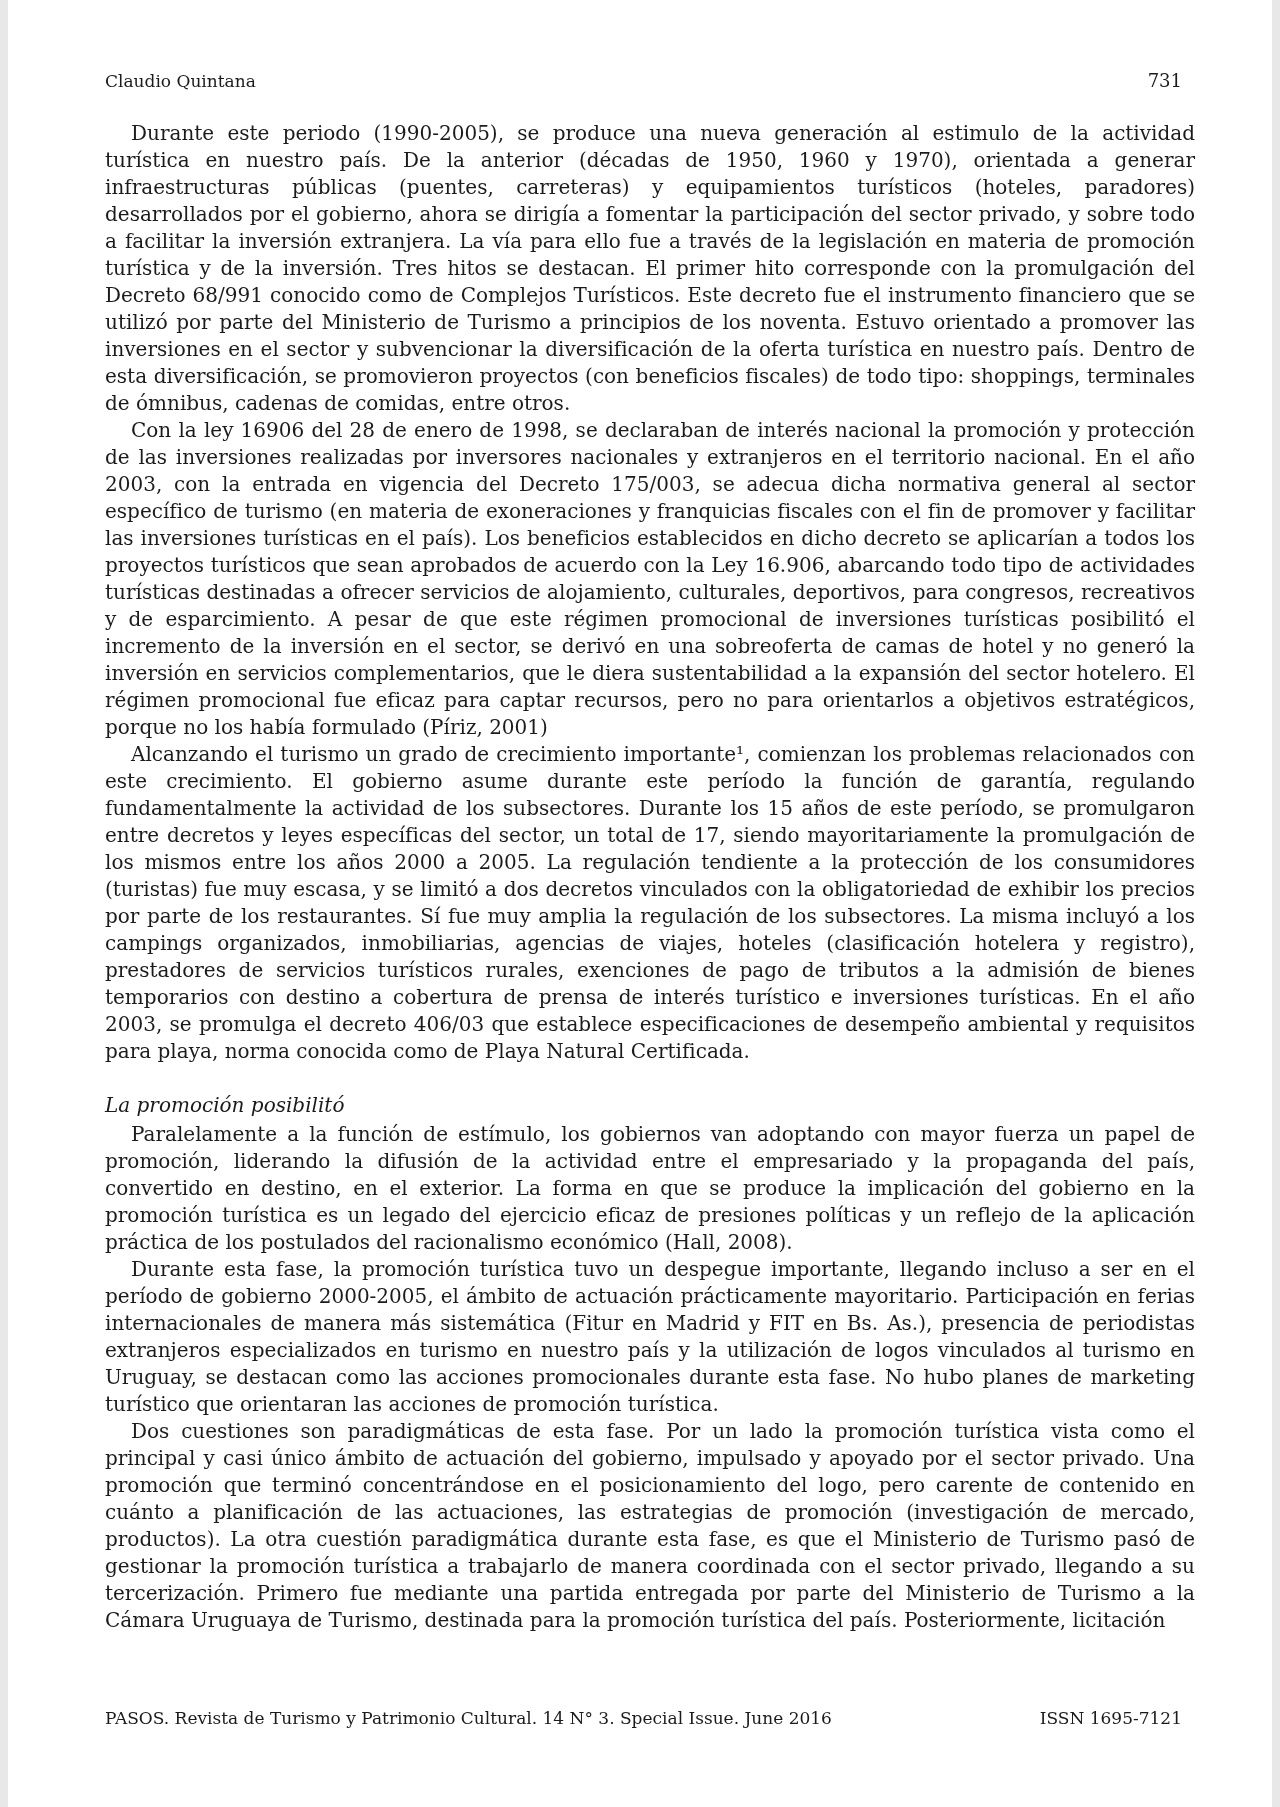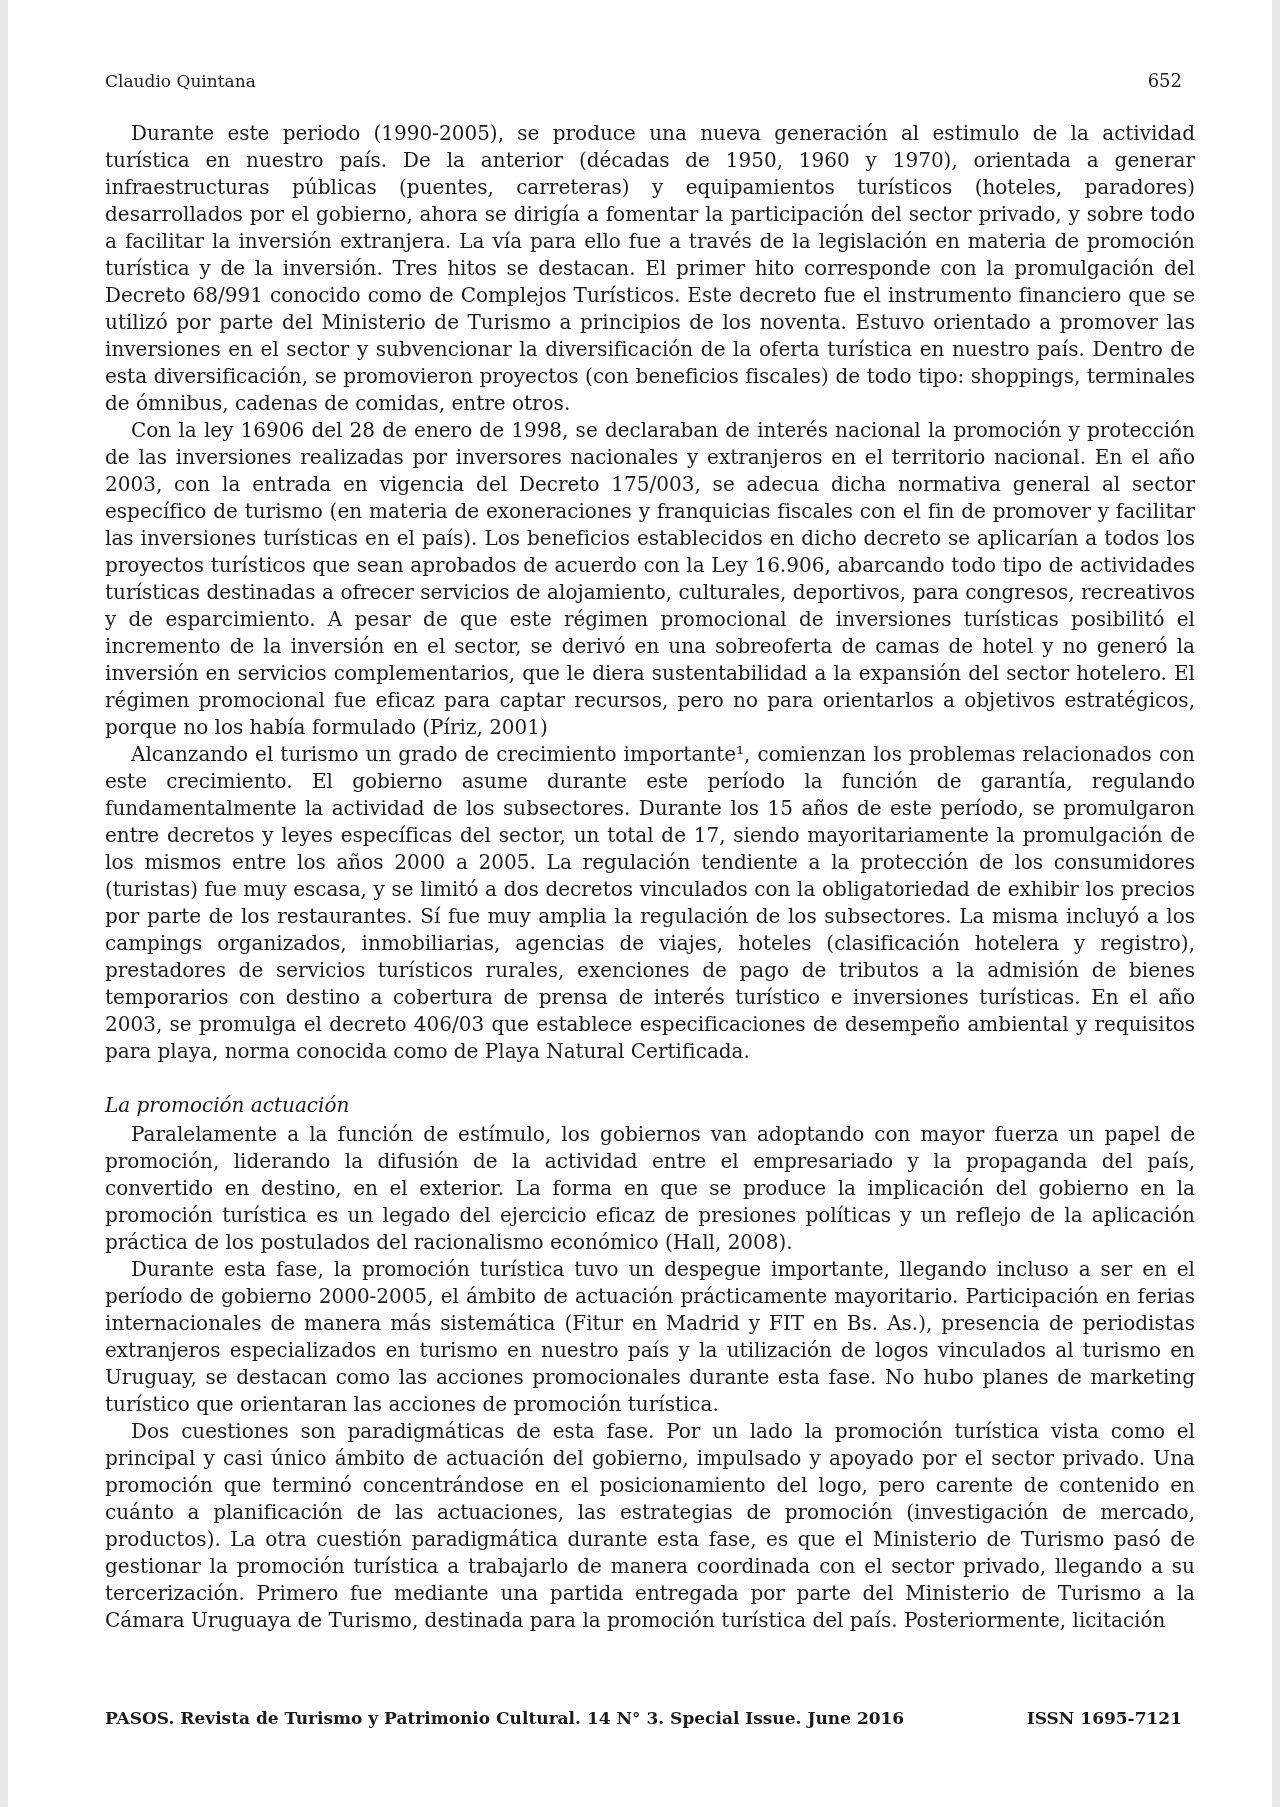--- a/index.html
+++ b/index.html
@@ -59,38 +59,37 @@
   .running-footer {
     position: absolute;
     top: 1707px;
     left: 97px;
     right: 90px;
     display: flex;
     justify-content: space-between;
     align-items: baseline;
     font-size: 17px;
     line-height: 22px;
-    font-weight: bold;
   }
 </style>
 </head>
 <body>
 
 <div class="page">
 
   <div class="running-header">
     <span class="author">Claudio Quintana</span>
-    <span class="page-number">652</span>
+    <span class="page-number">731</span>
   </div>
 
   <div class="article-body">
     <p class="para">Durante este periodo (1990-2005), se produce una nueva generación al estimulo de la actividad turística en nuestro país. De la anterior (décadas de 1950, 1960 y 1970), orientada a generar infraestructuras públicas (puentes, carreteras) y equipamientos turísticos (hoteles, paradores) desarrollados por el gobierno, ahora se dirigía a fomentar la participación del sector privado, y sobre todo a facilitar la inversión extranjera. La vía para ello fue a través de la legislación en materia de promoción turística y de la inversión. Tres hitos se destacan. El primer hito corresponde con la promulgación del Decreto 68/991 conocido como de Complejos Turísticos. Este decreto fue el instrumento financiero que se utilizó por parte del Ministerio de Turismo a principios de los noventa. Estuvo orientado a promover las inversiones en el sector y subvencionar la diversificación de la oferta turística en nuestro país. Dentro de esta diversificación, se promovieron proyectos (con beneficios fiscales) de todo tipo: shoppings, terminales de ómnibus, cadenas de comidas, entre otros.</p>
     <p class="para">Con la ley 16906 del 28 de enero de 1998, se declaraban de interés nacional la promoción y protección de las inversiones realizadas por inversores nacionales y extranjeros en el territorio nacional. En el año 2003, con la entrada en vigencia del Decreto 175/003, se adecua dicha normativa general al sector específico de turismo (en materia de exoneraciones y franquicias fiscales con el fin de promover y facilitar las inversiones turísticas en el país). Los beneficios establecidos en dicho decreto se aplicarían a todos los proyectos turísticos que sean aprobados de acuerdo con la Ley 16.906, abarcando todo tipo de actividades turísticas destinadas a ofrecer servicios de alojamiento, culturales, deportivos, para congresos, recreativos y de esparcimiento. A pesar de que este régimen promocional de inversiones turísticas posibilitó el incremento de la inversión en el sector, se derivó en una sobreoferta de camas de hotel y no generó la inversión en servicios complementarios, que le diera sustentabilidad a la expansión del sector hotelero. El régimen promocional fue eficaz para captar recursos, pero no para orientarlos a objetivos estratégicos, porque no los había formulado (Píriz, 2001)</p>
     <p class="para">Alcanzando el turismo un grado de crecimiento importante¹, comienzan los problemas relacionados con este crecimiento. El gobierno asume durante este período la función de garantía, regulando fundamentalmente la actividad de los subsectores. Durante los 15 años de este período, se promulgaron entre decretos y leyes específicas del sector, un total de 17, siendo mayoritariamente la promulgación de los mismos entre los años 2000 a 2005. La regulación tendiente a la protección de los consumidores (turistas) fue muy escasa, y se limitó a dos decretos vinculados con la obligatoriedad de exhibir los precios por parte de los restaurantes. Sí fue muy amplia la regulación de los subsectores. La misma incluyó a los campings organizados, inmobiliarias, agencias de viajes, hoteles (clasificación hotelera y registro), prestadores de servicios turísticos rurales, exenciones de pago de tributos a la admisión de bienes temporarios con destino a cobertura de prensa de interés turístico e inversiones turísticas. En el año 2003, se promulga el decreto 406/03 que establece especificaciones de desempeño ambiental y requisitos para playa, norma conocida como de Playa Natural Certificada.</p>
-    <h3 class="section-heading">La promoción actuación</h3>
+    <h3 class="section-heading">La promoción posibilitó</h3>
     <p class="para">Paralelamente a la función de estímulo, los gobiernos van adoptando con mayor fuerza un papel de promoción, liderando la difusión de la actividad entre el empresariado y la propaganda del país, convertido en destino, en el exterior. La forma en que se produce la implicación del gobierno en la promoción turística es un legado del ejercicio eficaz de presiones políticas y un reflejo de la aplicación práctica de los postulados del racionalismo económico (Hall, 2008).</p>
     <p class="para">Durante esta fase, la promoción turística tuvo un despegue importante, llegando incluso a ser en el período de gobierno 2000-2005, el ámbito de actuación prácticamente mayoritario. Participación en ferias internacionales de manera más sistemática (Fitur en Madrid y FIT en Bs. As.), presencia de periodistas extranjeros especializados en turismo en nuestro país y la utilización de logos vinculados al turismo en Uruguay, se destacan como las acciones promocionales durante esta fase. No hubo planes de marketing turístico que orientaran las acciones de promoción turística.</p>
     <p class="para">Dos cuestiones son paradigmáticas de esta fase. Por un lado la promoción turística vista como el principal y casi único ámbito de actuación del gobierno, impulsado y apoyado por el sector privado. Una promoción que terminó concentrándose en el posicionamiento del logo, pero carente de contenido en cuánto a planificación de las actuaciones, las estrategias de promoción (investigación de mercado, productos). La otra cuestión paradigmática durante esta fase, es que el Ministerio de Turismo pasó de gestionar la promoción turística a trabajarlo de manera coordinada con el sector privado, llegando a su tercerización. Primero fue mediante una partida entregada por parte del Ministerio de Turismo a la Cámara Uruguaya de Turismo, destinada para la promoción turística del país. Posteriormente, licitación</p>
   </div>
 
   <div class="running-footer">
     <span class="journal-citation">PASOS. Revista de Turismo y Patrimonio Cultural. 14 N° 3. Special Issue. June 2016</span>
     <span class="issn">ISSN 1695-7121</span>
   </div>
 

